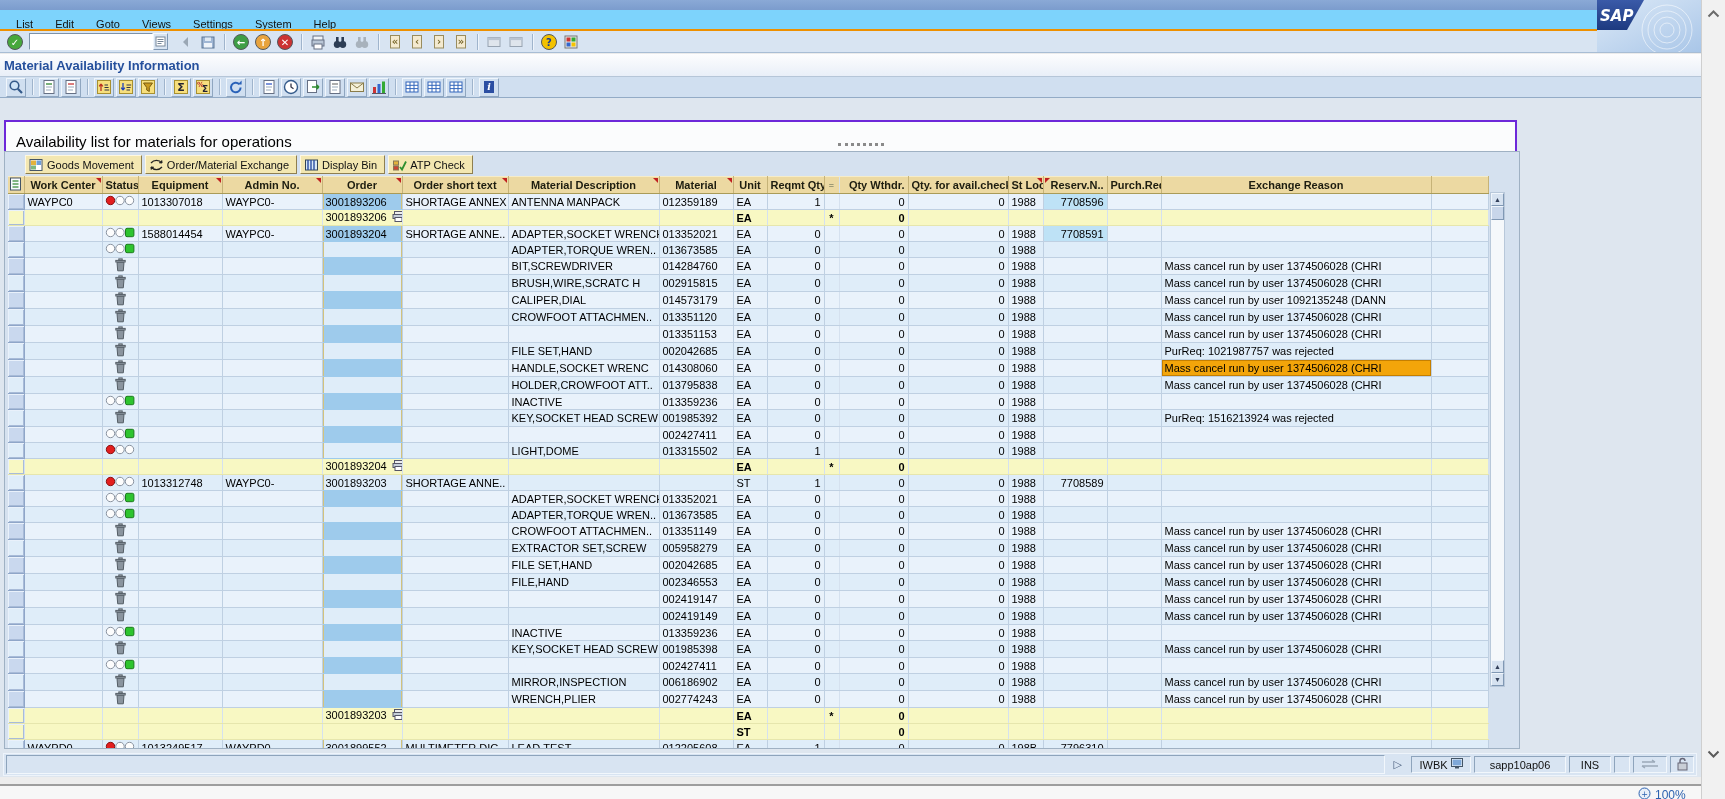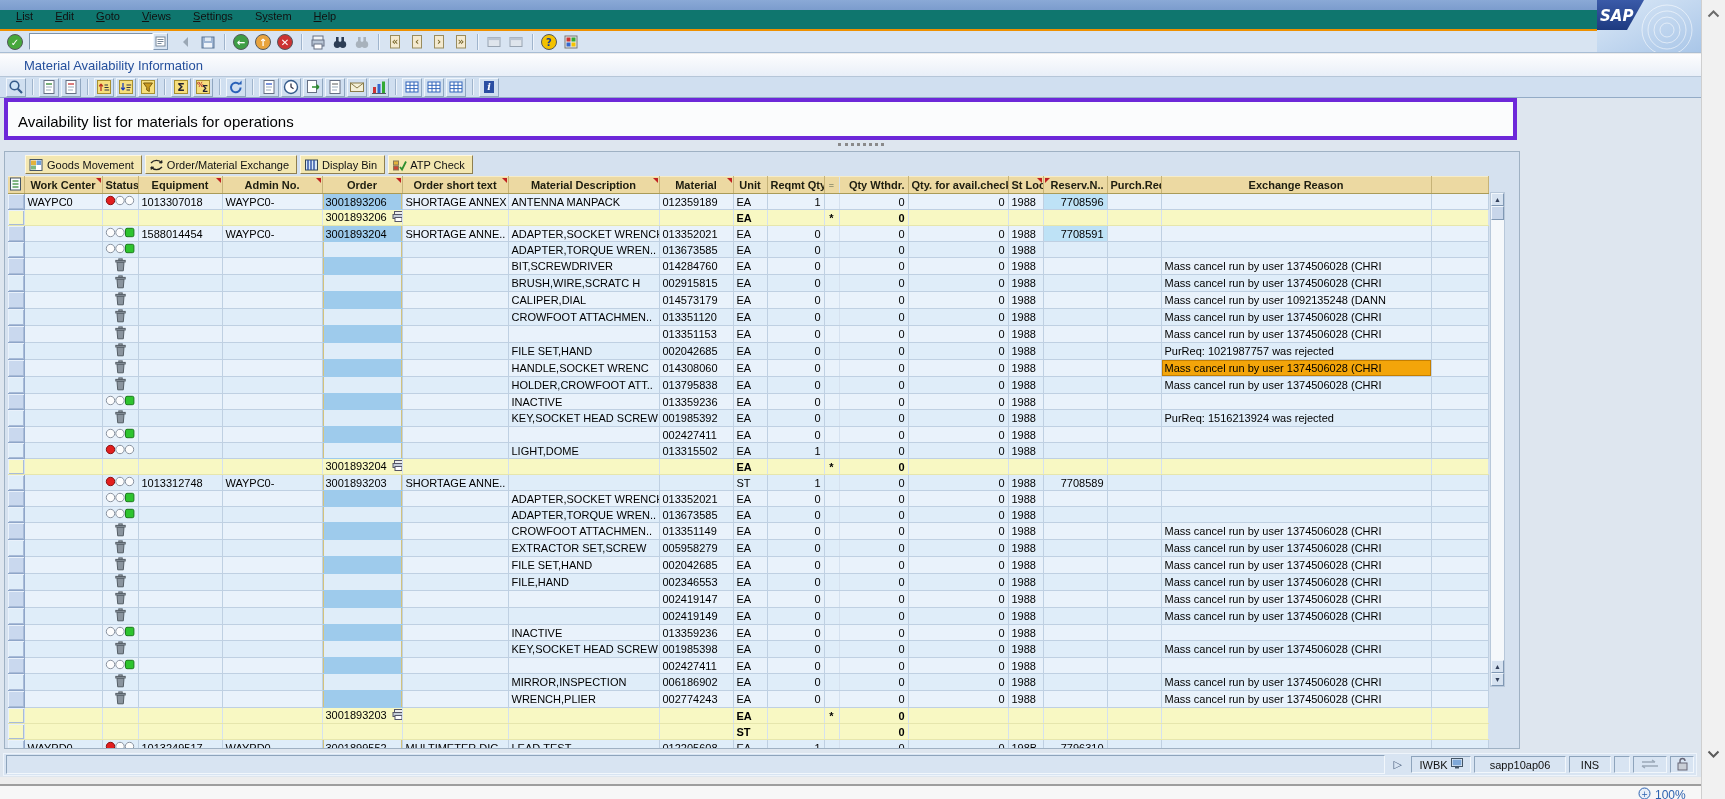--- a/index.html
+++ b/index.html
@@ -1,41 +1,41 @@
 <!DOCTYPE html>
 <html><head>
 <meta charset="utf-8">
 <style>
   html,body{margin:0;padding:0}
   body{position:relative;width:1725px;height:799px;overflow:hidden;
        font-family:"Liberation Sans",sans-serif;background:#ebebeb;font-size:11px;color:#000}
   .abs{position:absolute}
   
   #topstrip{left:0;top:0;width:1725px;height:10px;background:linear-gradient(180deg,#8aa9d6,#7b9ccd)}
-  #menubar{left:0;top:10px;width:1725px;height:20px;background:#0f766e;display:flex;align-items:flex-start;padding-left:16px;gap:22px;box-sizing:border-box}
+  #menubar{left:0;top:10px;width:1725px;height:20px;background:#7dd3fc;display:flex;align-items:flex-end;padding-left:16px;gap:22px;box-sizing:border-box}
   .menuitem{font-size:11px;color:#111;cursor:default}
   .menuitem u{text-decoration:underline}
   #orangeline{left:0;top:29px;width:1597px;height:2px;background:#ee9000}
   #toolbar{left:0;top:31px;width:1725px;height:22px;background:#d8e4f2;border-bottom:1px solid #a8bdd4;display:flex;align-items:center;padding-left:5px;box-sizing:border-box;gap:2px}
   .tbtn{width:20px;height:20px;border:none;background:transparent;padding:1px;display:flex;align-items:center;justify-content:center}
   .tsep{width:1px;height:16px;background:#9fb4cc;margin:0 4px;box-shadow:1px 0 0 #eef4fb}
   #cmdwrap{display:flex;align-items:center;margin:0 6px 0 2px}
   #cmdfield{width:118px;height:15px;border:1px solid;border-color:#7e93a8 #fff #fff #7e93a8;background:#fff;font-size:11px;padding:0 2px}
   #cmddrop{width:15px;height:17px;border:1px solid;border-color:#f2f7fc #8098b4 #8098b4 #f2f7fc;background:#d8e4f2;padding:0;display:flex;align-items:center;justify-content:center}
   
   #ripple{left:1597px;top:0;width:104px;height:52px;z-index:5}
   
   #screentitle{left:0;top:54px;width:1701px;height:22px;background:linear-gradient(180deg,#fdfdfe,#e9eff8);border-bottom:1px solid #b6c6d8;display:flex;align-items:center}
-  #screentitle span{margin-left:24px;font-size:13px;font-weight:normal;color:#254f9c}
+  #screentitle span{margin-left:4px;font-size:13px;font-weight:bold;color:#254f9c}
   
   #apptoolbar{left:0;top:77px;width:1701px;height:21px;background:#d0dff0;border-bottom:1px solid #93abc6;display:flex;align-items:center;padding-left:6px;box-sizing:border-box;gap:2px}
   .abtn-i{width:20px;height:19px;border:1px solid;border-color:#f0f6fc #8fa6c0 #8fa6c0 #f0f6fc;background:#d0dff0;padding:0;display:flex;align-items:center;justify-content:center}
   
   #contentbg{left:0;top:98px;width:1701px;height:679px;background:#dee6ef}
-  #report-panel{left:4px;top:98px;width:1513px;height:42px;background:#fbfcfd;border:4px solid #6d28d9;box-sizing:border-box}
+  #report-panel{left:4px;top:120px;width:1513px;height:42px;background:#fbfcfd;border:2px solid #6d28d9;box-sizing:border-box}
   #report-panel span{position:absolute;left:10px;top:11px;font-size:15px;color:#000}
   #splitdots{left:838px;top:143px;width:46px;height:0;border-top:3px dotted #8a8a8a}
   #table-panel{left:4px;top:151px;width:1516px;height:598px;background:#d5e1ef;border:1px solid #9fb1c3;box-sizing:border-box;overflow:hidden}
   
   #btnrow{position:absolute;left:20px;top:3px;display:flex;gap:3px}
   .gbtn{height:19px;background:#f3e7b1;border:1px solid;border-color:#fff8e0 #8f7f4f #8f7f4f #fff8e0;display:flex;align-items:center;gap:3px;padding:0 7px 0 3px;font-size:11px;color:#111}
   
   #gridwrap{position:absolute;left:3px;top:24px}
   #grid{border-collapse:collapse;table-layout:fixed;width:1480px;font-size:11px}
   #grid th{background:#ecd9a2;border-right:1px solid #c6b378;border-bottom:1px solid #a99b58;border-top:1px solid #f6ecc8;

